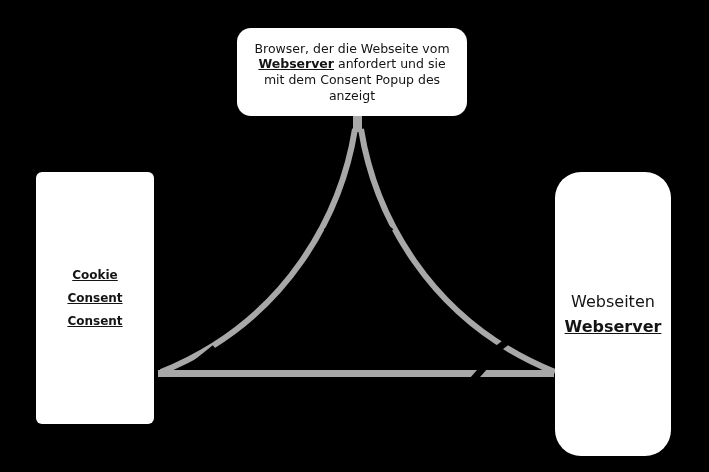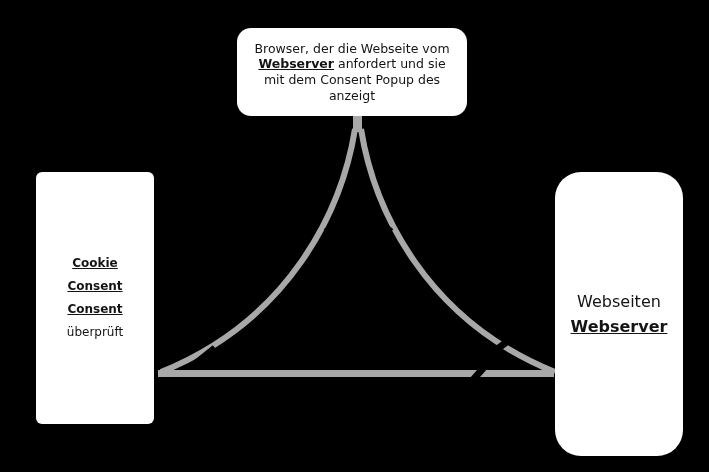--- a/index.html
+++ b/index.html
@@ -53,21 +53,21 @@
   .node-ccp {
     left: 36px; top: 172px;
     width: 118px; height: 252px;
     border-radius: 6px;
     font-size: 12px;
     line-height: 23px;
     padding: 4px;
   }
   .node-web {
     left: 555px; top: 172px;
-    width: 128px; height: 284px;
+    width: 116px; height: 284px;
     border-radius: 26px;
     font-size: 16px;
     line-height: 25px;
     padding: 4px;
   }
 </style>
 </head>
 <body>
 
 <div class="stage">
@@ -93,21 +93,20 @@
     <div class="nline">Browser, der die Webseite vom</div>
     <div class="nline"><span class="b">Webserver</span><span> anfordert und sie</span></div>
     <div class="nline">mit dem Consent Popup des</div>
     <div class="nline">anzeigt</div>
   </div>
 
   <div class="node node-ccp">
     <div class="nline b">Cookie</div>
     <div class="nline b">Consent</div>
     <div class="nline b">Consent</div>
-    <div class="nline">überprüft</div>
   </div>
 
   <div class="node node-web">
     <div class="nline">Webseiten</div>
     <div class="nline b">Webserver</div>
   </div>
 
 </div>
 
 </body></html>

